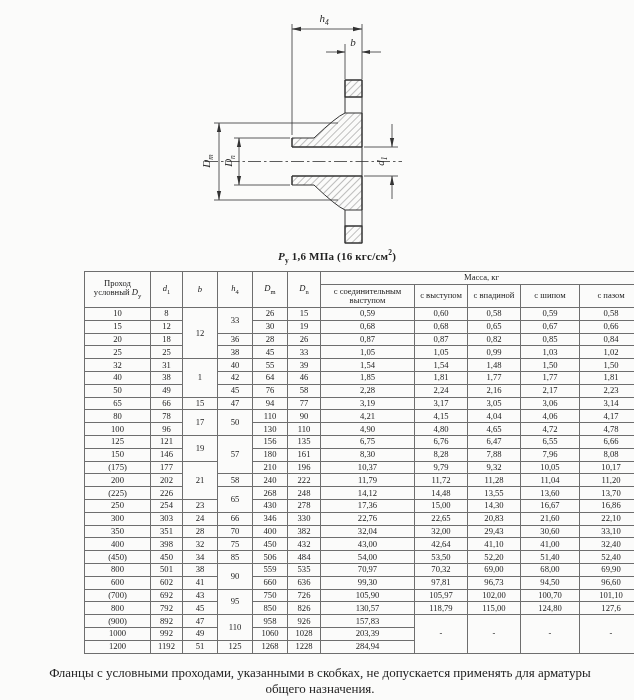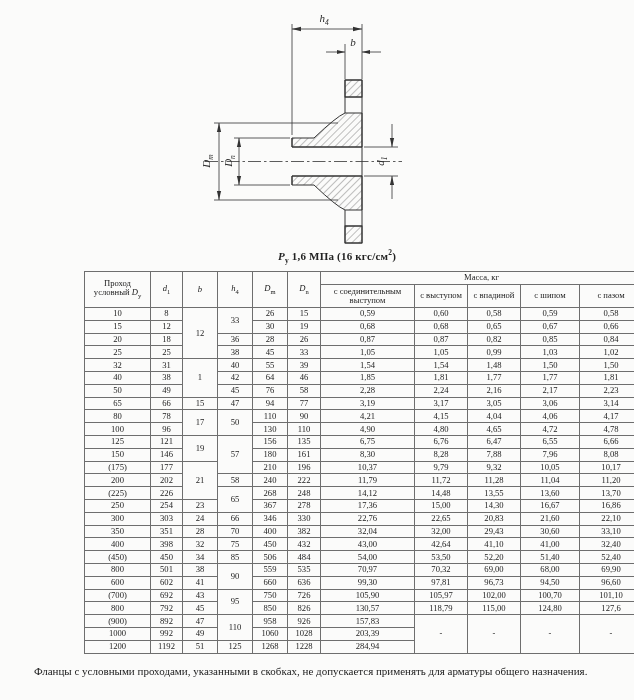--- a/index.html
+++ b/index.html
@@ -26,21 +26,21 @@
     text-align:center;vertical-align:middle;
     padding:0 2px;font-weight:normal;
   }
   table.flange thead th{padding:1px 3px;}
   table.flange tbody td{height:11.8px;padding:0 1px;}
   .it{font-style:italic;font-family:"Liberation Serif",serif;}
   sub{font-size:6.5px;}
   .hdr-line{display:block;}
   .footnote{
     position:absolute;left:34px;top:665px;width:572px;
-    font-size:11px;line-height:1.2;text-align:left;
+    font-size:13px;line-height:1.2;text-align:center;
   }
   svg text{font-family:"Liberation Serif","DejaVu Serif",serif;fill:#2c2c2c;}
 </style>
 </head>
 <body>
 
 <div class="drawing-wrap">
 <svg width="634" height="248" viewBox="0 0 634 248">
   <defs>
     <pattern id="hatch" patternUnits="userSpaceOnUse" width="5" height="5" patternTransform="rotate(45)">
@@ -336,21 +336,21 @@
         <td>14,12</td>
         <td>14,48</td>
         <td>13,55</td>
         <td>13,60</td>
         <td>13,70</td>
       </tr>
       <tr>
         <td>250</td>
         <td>254</td>
         <td>23</td>
-        <td>367</td>
+        <td>430</td>
         <td>278</td>
         <td>17,36</td>
         <td>15,00</td>
         <td>14,30</td>
         <td>16,67</td>
         <td>16,86</td>
       </tr>
       <tr>
         <td>300</td>
         <td>303</td>

